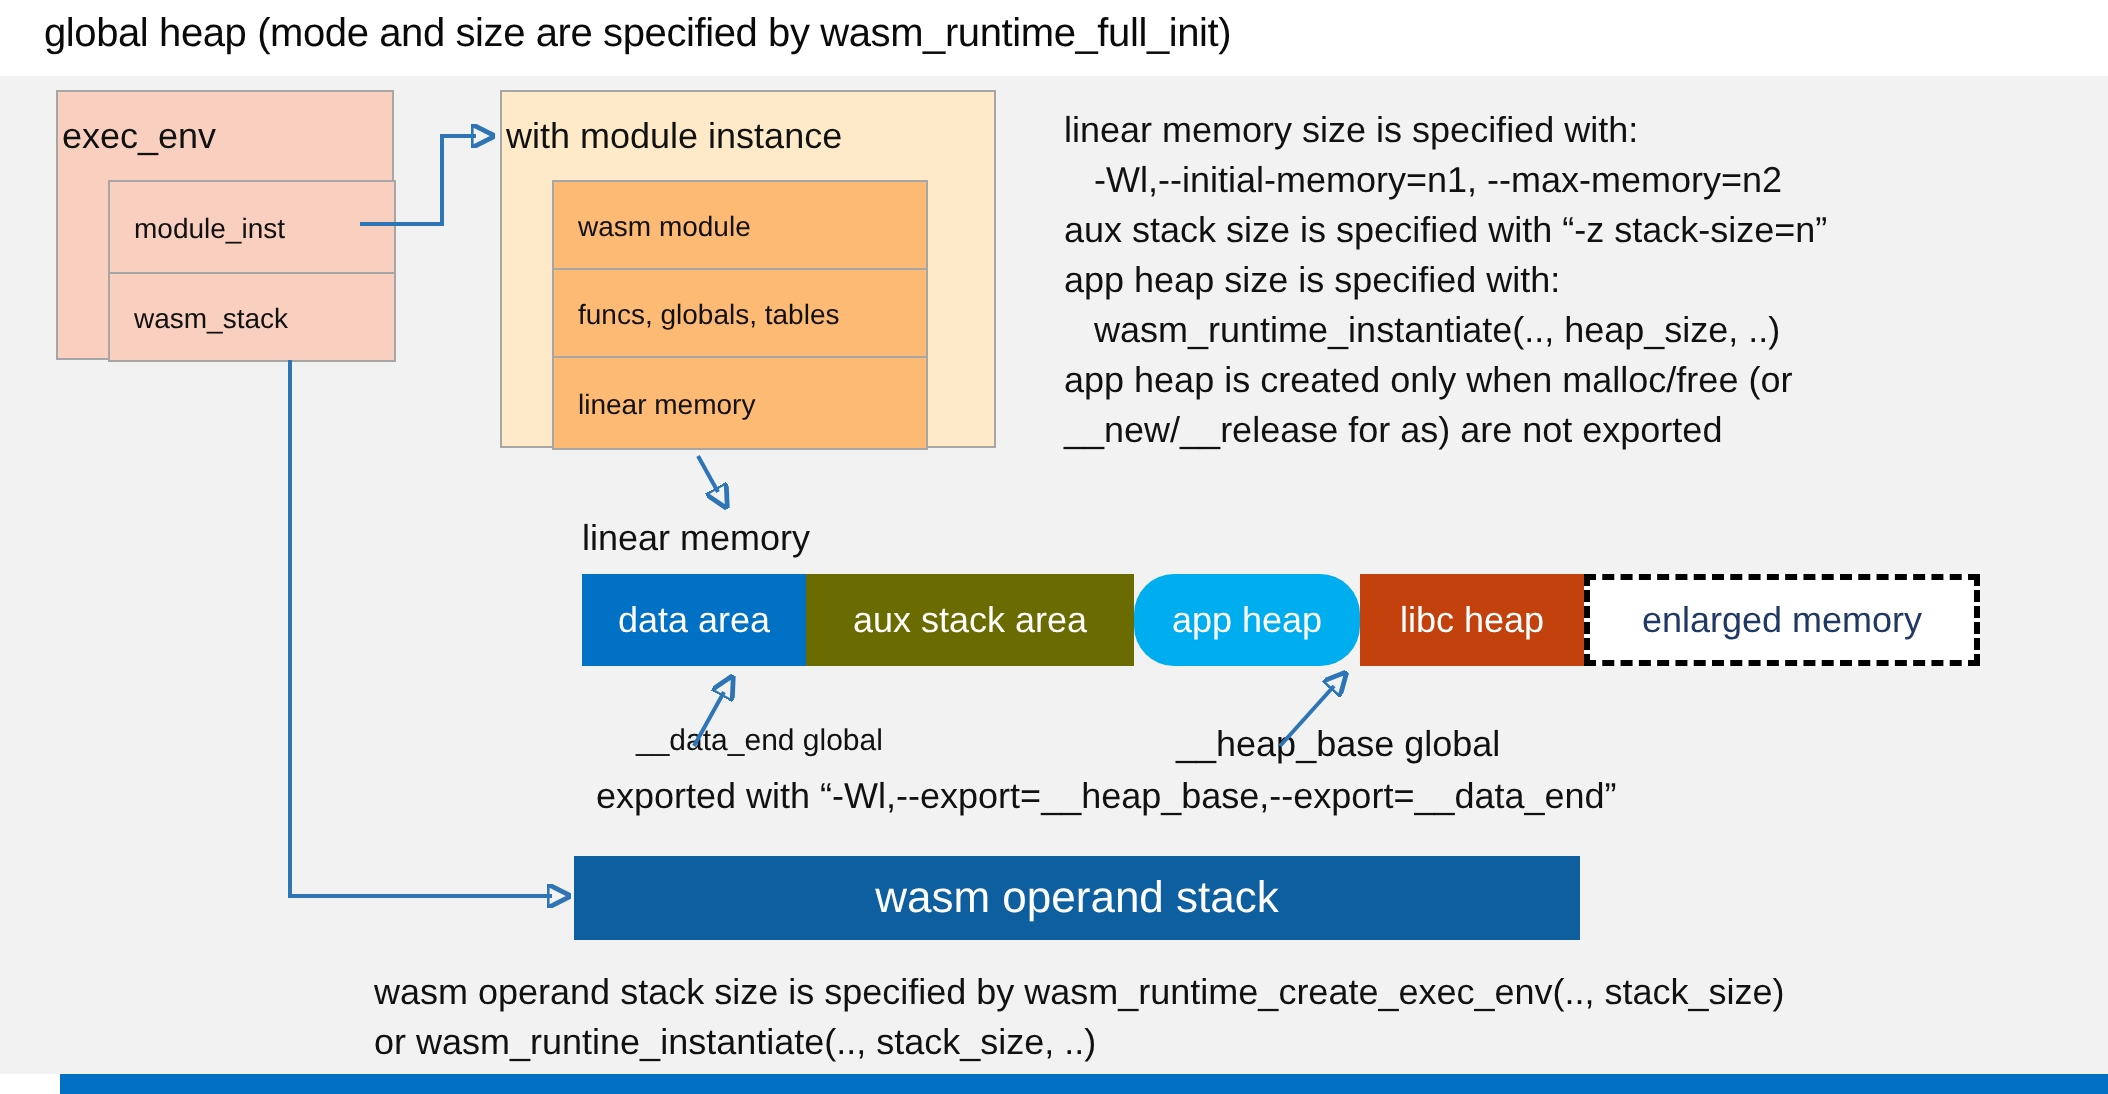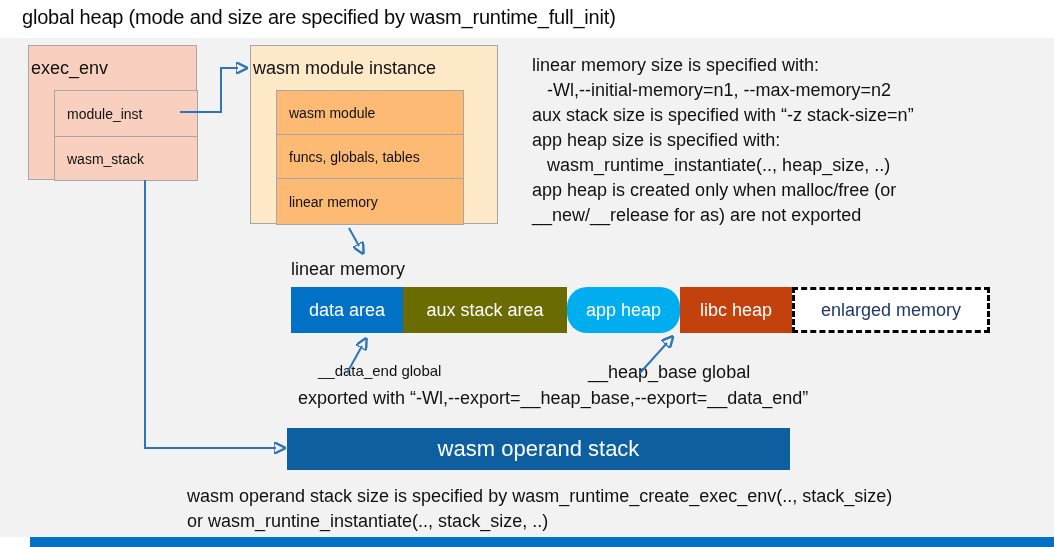--- a/index.html
+++ b/index.html
@@ -74,21 +74,21 @@
 <div class="abs title">global heap (mode and size are specified by wasm_runtime_full_init)</div>
 <div class="abs panel"></div>
 
 <div class="abs structbox exec">
   <div class="box-header">exec_env</div>
   <div class="sub-row sr0">module_inst</div>
   <div class="sub-row sr1">wasm_stack</div>
 </div>
 
 <div class="abs structbox inst">
-  <div class="box-header">wasm module instance</div>
+  <div class="box-header">with module instance</div>
   <div class="sub-row ir0">wasm module</div>
   <div class="sub-row ir1">funcs, globals, tables</div>
   <div class="sub-row ir2">linear memory</div>
 </div>
 
 <div class="abs notes">
   <div>linear memory size is specified with:</div>
   <div>   -Wl,--initial-memory=n1, --max-memory=n2</div>
   <div>aux stack size is specified with “-z stack-size=n”</div>
   <div>app heap size is specified with:</div>

